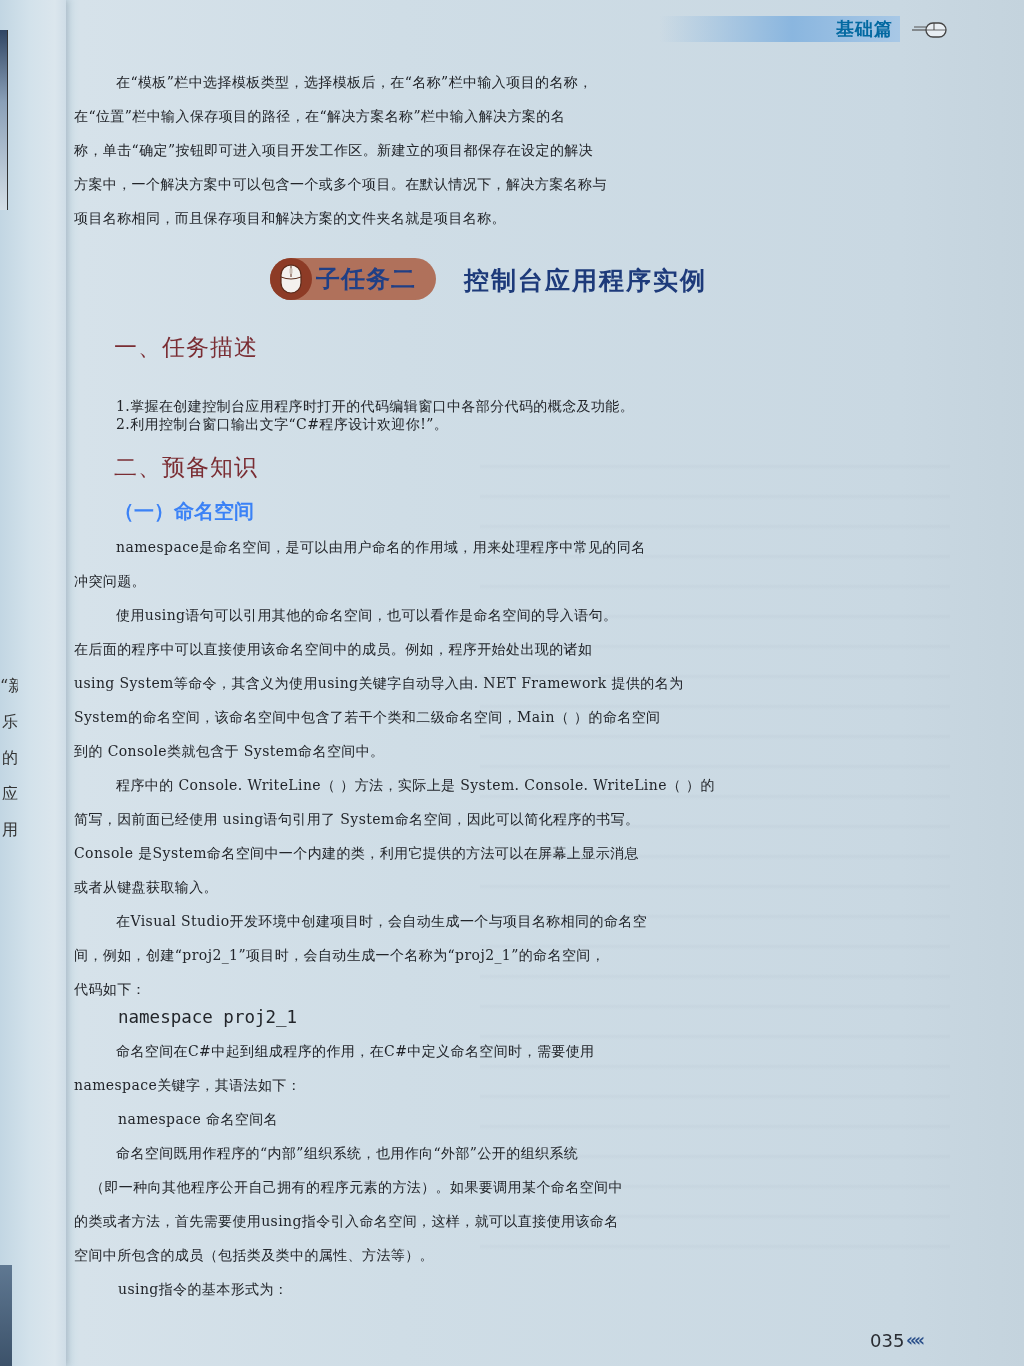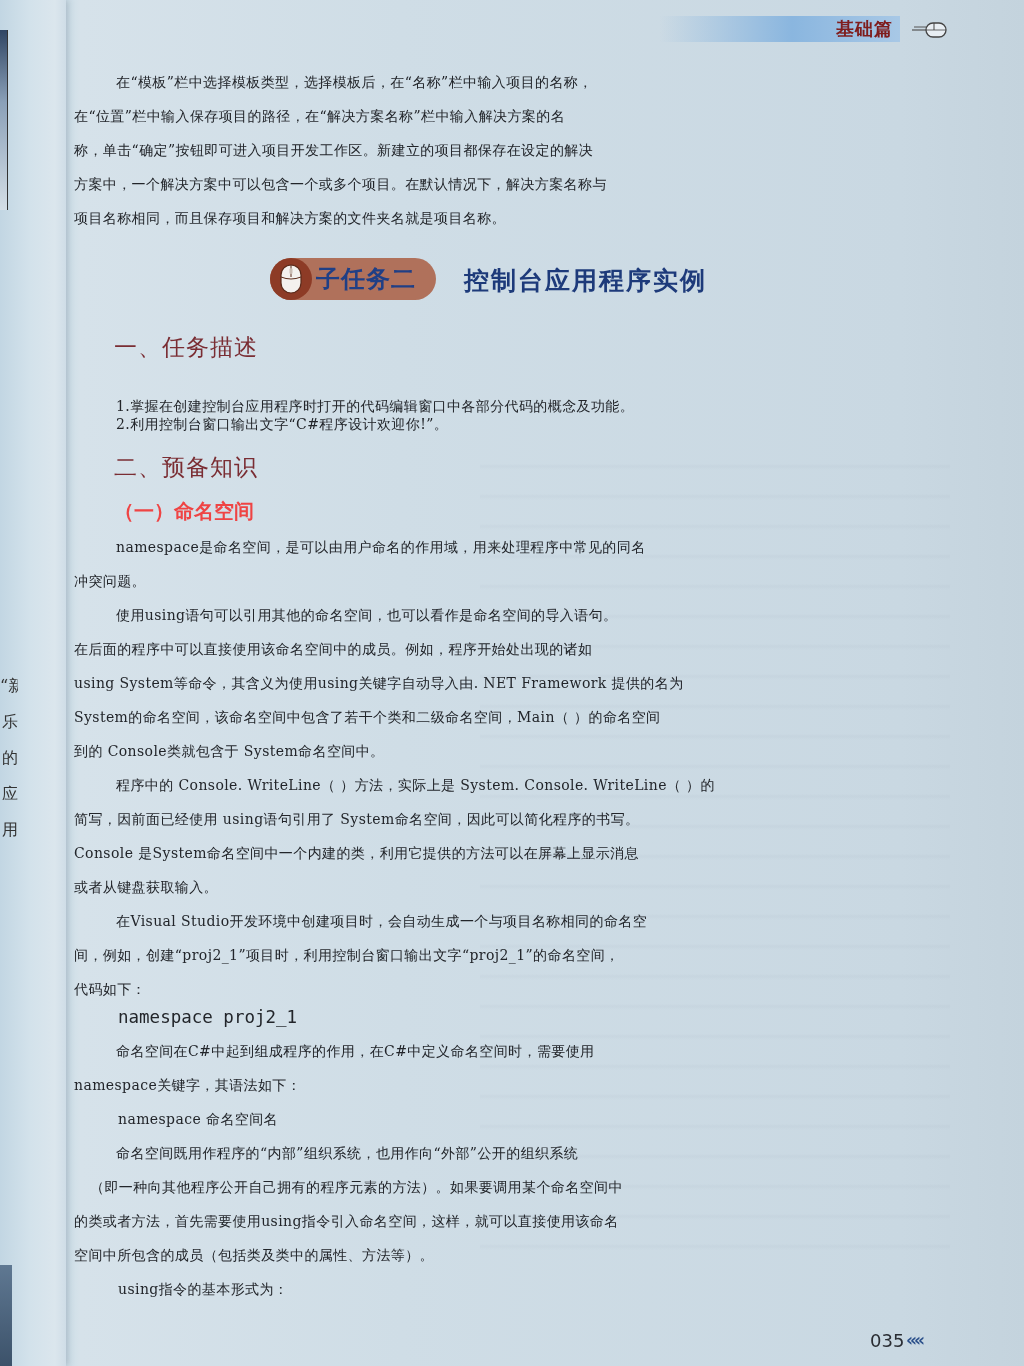--- a/index.html
+++ b/index.html
@@ -27,21 +27,21 @@
     position: absolute; left: 0; top: 668px; width: 18px;
     font-size: 16px; line-height: 36px; color: #333; text-align: right;
     overflow: hidden;
   }
   .header-band {
     position: absolute; left: 660px; top: 16px; width: 240px; height: 26px;
     background: linear-gradient(90deg, rgba(120,170,220,0) 0%, #8ab6df 55%, #a8c8e6 100%);
   }
   .header-label {
     position: absolute; left: 836px; top: 17px;
-    font-family: "DejaVu Sans", sans-serif; font-weight: bold; font-size: 18px; color: #7f1d1d;
+    font-family: "DejaVu Sans", sans-serif; font-weight: bold; font-size: 18px; color: #0369a1;
     letter-spacing: 1px;
   }
   .mouse-icon-header {
     position: absolute; left: 912px; top: 20px; width: 36px; height: 20px;
   }
   .p {
     position: absolute; font-size: 14px; line-height: 30px; letter-spacing: 0.4px;
     white-space: nowrap; color: #22252a;
   }
   .task-banner {
@@ -61,21 +61,21 @@
   .task-title {
     position: absolute; left: 464px; top: 264px;
     font-family: "DejaVu Sans", sans-serif; font-weight: bold; font-size: 25px; color: #1d3a7a;
     letter-spacing: 2px;
   }
   .h1 {
     position: absolute; font-family: Liberation Serif, serif; font-size: 23px; color: #7a2d33;
     letter-spacing: 1px;
   }
   .h2 {
-    position: absolute; font-family: "DejaVu Sans", sans-serif; font-size: 20px; color: #ef4444;
+    position: absolute; font-family: "DejaVu Sans", sans-serif; font-size: 20px; color: #3b82f6;
     font-weight: bold;
   }
   .code {
     position: absolute; font-family: "DejaVu Sans Mono", "Liberation Mono", monospace;
     font-size: 17.5px; color: #22252a;
   }
   .page-num {
     position: absolute; left: 870px; top: 1330px;
     font-family: "DejaVu Sans", sans-serif; font-size: 18px; color: #2a2d33;
   }
@@ -155,21 +155,21 @@
 
 <div>
   <div class="p" style="left:116px; top:770px;">程序中的 Console. WriteLine（ ）方法，实际上是 System. Console. WriteLine（ ）的</div>
   <div class="p" style="left:74px; top:804px;">简写，因前面已经使用 using语句引用了 System命名空间，因此可以简化程序的书写。</div>
   <div class="p" style="left:74px; top:838px;">Console 是System命名空间中一个内建的类，利用它提供的方法可以在屏幕上显示消息</div>
   <div class="p" style="left:74px; top:872px;">或者从键盘获取输入。</div>
 </div>
 
 <div>
   <div class="p" style="left:116px; top:906px;">在Visual Studio开发环境中创建项目时，会自动生成一个与项目名称相同的命名空</div>
-  <div class="p" style="left:74px; top:940px;">间，例如，创建“proj2_1”项目时，利用控制台窗口输出文字“proj2_1”的命名空间，</div>
+  <div class="p" style="left:74px; top:940px;">间，例如，创建“proj2_1”项目时，会自动生成一个名称为“proj2_1”的命名空间，</div>
   <div class="p" style="left:74px; top:974px;">代码如下：</div>
 </div>
 
 <div class="code" style="left:118px; top:1007px;">namespace proj2_1</div>
 
 <div>
   <div class="p" style="left:116px; top:1036px;">命名空间在C#中起到组成程序的作用，在C#中定义命名空间时，需要使用</div>
   <div class="p" style="left:74px; top:1070px;">namespace关键字，其语法如下：</div>
 </div>
 

